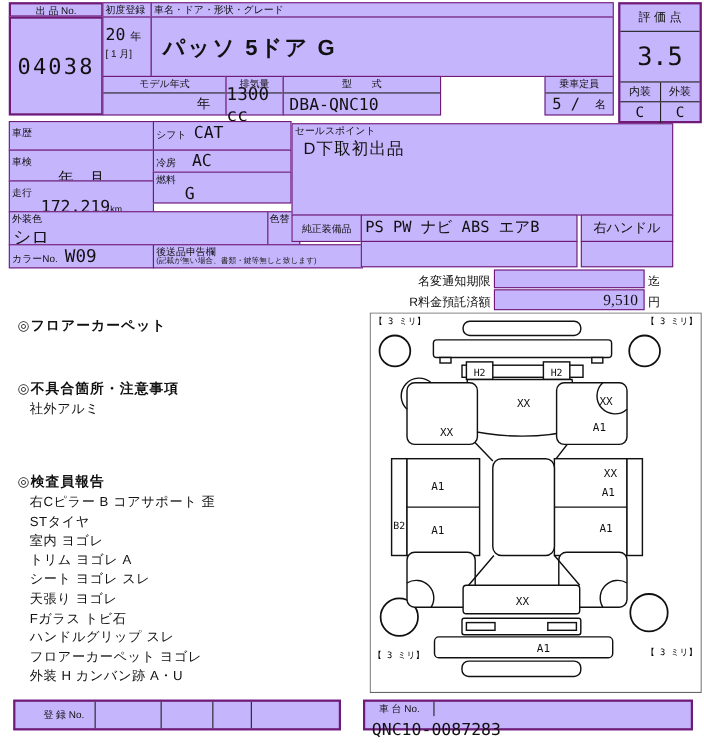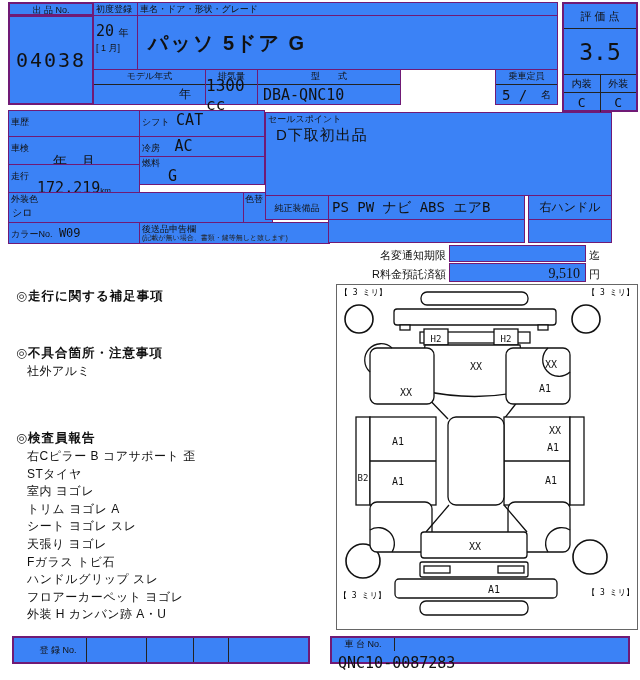--- a/index.html
+++ b/index.html
@@ -1,18 +1,18 @@
 <!DOCTYPE html>
 <html><head>
 <meta charset="utf-8">
 <style>
   html,body{margin:0;padding:0;background:#e8e8e8;}
   #sheet{position:relative;width:640px;height:680px;background:#ffffff;
     font-family:"Liberation Sans","DejaVu Sans",sans-serif;color:#111;overflow:hidden;}
-  .cell{position:absolute;border:1px solid #701a75;box-sizing:border-box;background:#3b82f6;}
+  .cell{position:absolute;border:1px solid #701a75;box-sizing:border-box;background:#c4b5fd;}
   .cell.bold{border-width:2px;}
   .lbl{font-size:9px;line-height:11px;white-space:nowrap;padding:1px 2px;color:#111;}
   .lbl.center{text-align:center;}
   .val{font-size:13px;white-space:nowrap;}
   .mono{font-family:"DejaVu Sans Mono","Liberation Mono",monospace;}
   .big{font-size:20px;letter-spacing:2px;}
   .vcenter{display:flex;align-items:center;justify-content:center;}
   .headcell .toplbl{border-bottom:1px solid #222;font-size:9px;text-align:center;line-height:13px;height:14px;}
   .headcell .botval{height:19px;display:flex;align-items:center;justify-content:center;font-size:12px;}
   .abs{position:absolute;white-space:nowrap;}
@@ -106,29 +106,29 @@
     <span class="lbl">冷房</span>
     <span class="mono" style="font-size:15px;margin-left:8px;">AC</span>
   </div>
   <div class="cell" style="left:139px;top:156px;width:126px;height:29px;">
     <div class="lbl">燃料</div>
     <div class="mono" style="font-size:15px;margin:-3px 0 0 28px;">G</div>
   </div>
 
   <div class="cell" style="left:8px;top:192px;width:236px;height:31px;">
     <div class="lbl">外装色</div>
-    <div style="font-size:10px;padding-left:3px;">シロ</div>
+    <div style="font-size:16px;padding-left:3px;">シロ</div>
   </div>
   <div class="cell" style="left:243px;top:192px;width:30px;height:31px;">
     <div class="lbl" style="padding:1px 1px;">色替</div>
   </div>
 
   <div class="cell" style="left:8px;top:222px;width:132px;height:22px;">
     <span class="lbl">カラーNo.</span>
-    <span class="mono" style="font-size:12px;">W09</span>
+    <span class="mono" style="font-size:16px;">W09</span>
   </div>
   <div class="cell" style="left:139px;top:222px;width:191px;height:22px;">
     <div style="font-size:9px;line-height:10px;padding:1px 2px 0 2px;">後送品申告欄</div>
     <div style="font-size:7px;line-height:8px;padding:0 2px;color:#222;">(記載が無い場合、書類・鍵等無しと致します)</div>
   </div>
 
   <div class="cell" style="left:265px;top:112px;width:347px;height:84px;">
     <div class="lbl">セールスポイント</div>
     <div style="font-size:15px;padding:0 0 0 10px;letter-spacing:1px;">D下取初出品</div>
   </div>
@@ -149,21 +149,21 @@
     <span class="mono" style="font-size:12px;"></span>
   </div>
   <div class="abs" style="left:589px;top:248px;font-size:11px;">迄</div>
 
   <div class="abs" style="left:330px;top:267px;width:116px;text-align:right;font-size:11px;">R料金預託済額</div>
   <div class="cell" style="left:449px;top:263px;width:137px;height:19px;text-align:right;">
     <span class="mono" style="font-size:14px;padding-right:5px;line-height:17px;font-family:Liberation Serif, serif;">9,510</span>
   </div>
   <div class="abs" style="left:589px;top:267px;font-size:11px;">円</div>
 
-  <div class="abs rtitle" style="left:16px;top:288px;">◎走行に関する補足事項</div>
+  <div class="abs rtitle" style="left:16px;top:288px;">◎フロアーカーペット</div>
   <div class="abs rtitle" style="left:16px;top:345px;">◎不具合箇所・注意事項</div>
   <div class="abs" style="left:27px;top:363px;">
       <div class="ritem">社外アルミ</div>
     </div>
   <div class="abs rtitle" style="left:16px;top:430px;">◎検査員報告</div>
   <div class="abs" style="left:27px;top:448px;">
       <div class="ritem">右Cピラー B  コアサポート 歪</div>
       <div class="ritem">STタイヤ</div>
       <div class="ritem">室内 ヨゴレ</div>
       <div class="ritem">トリム ヨゴレ A</div>

